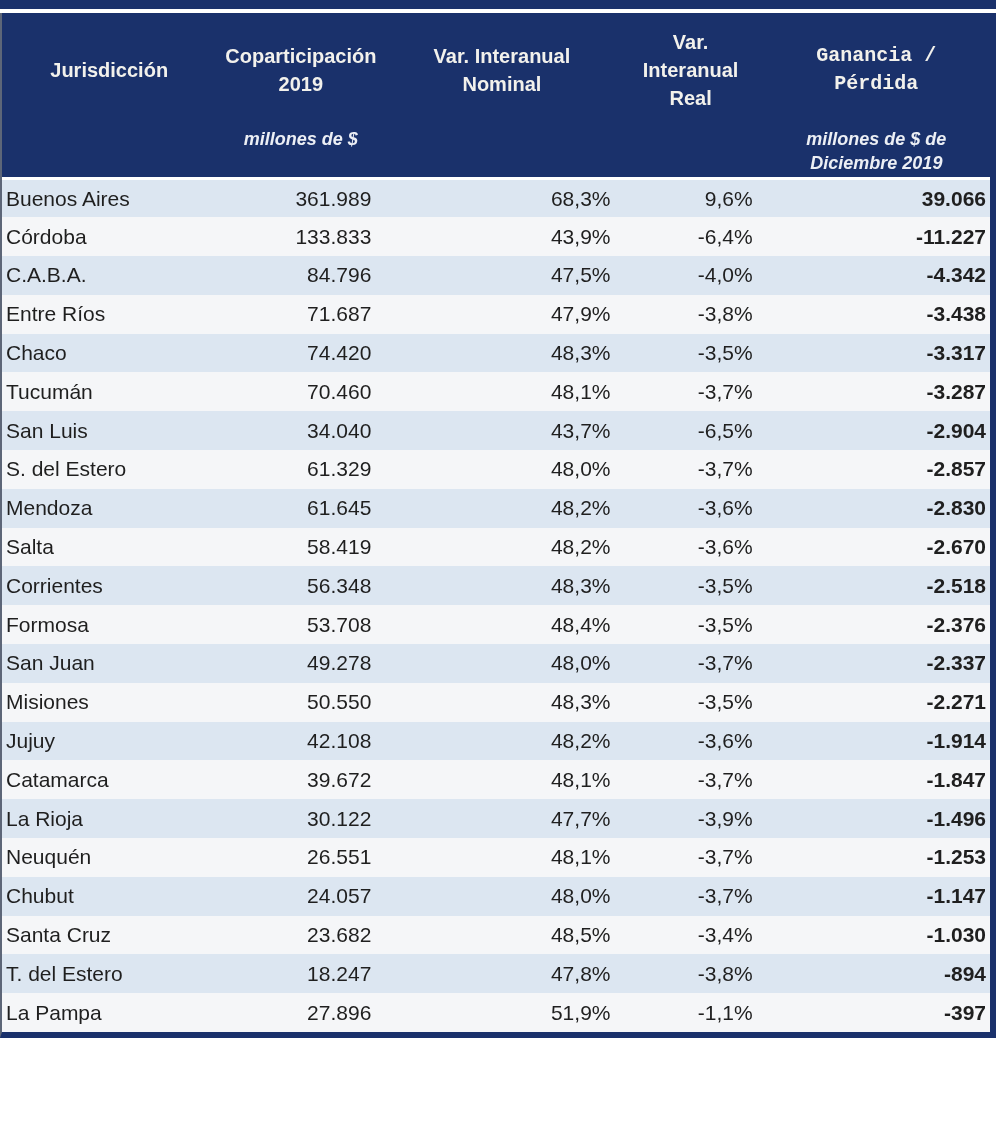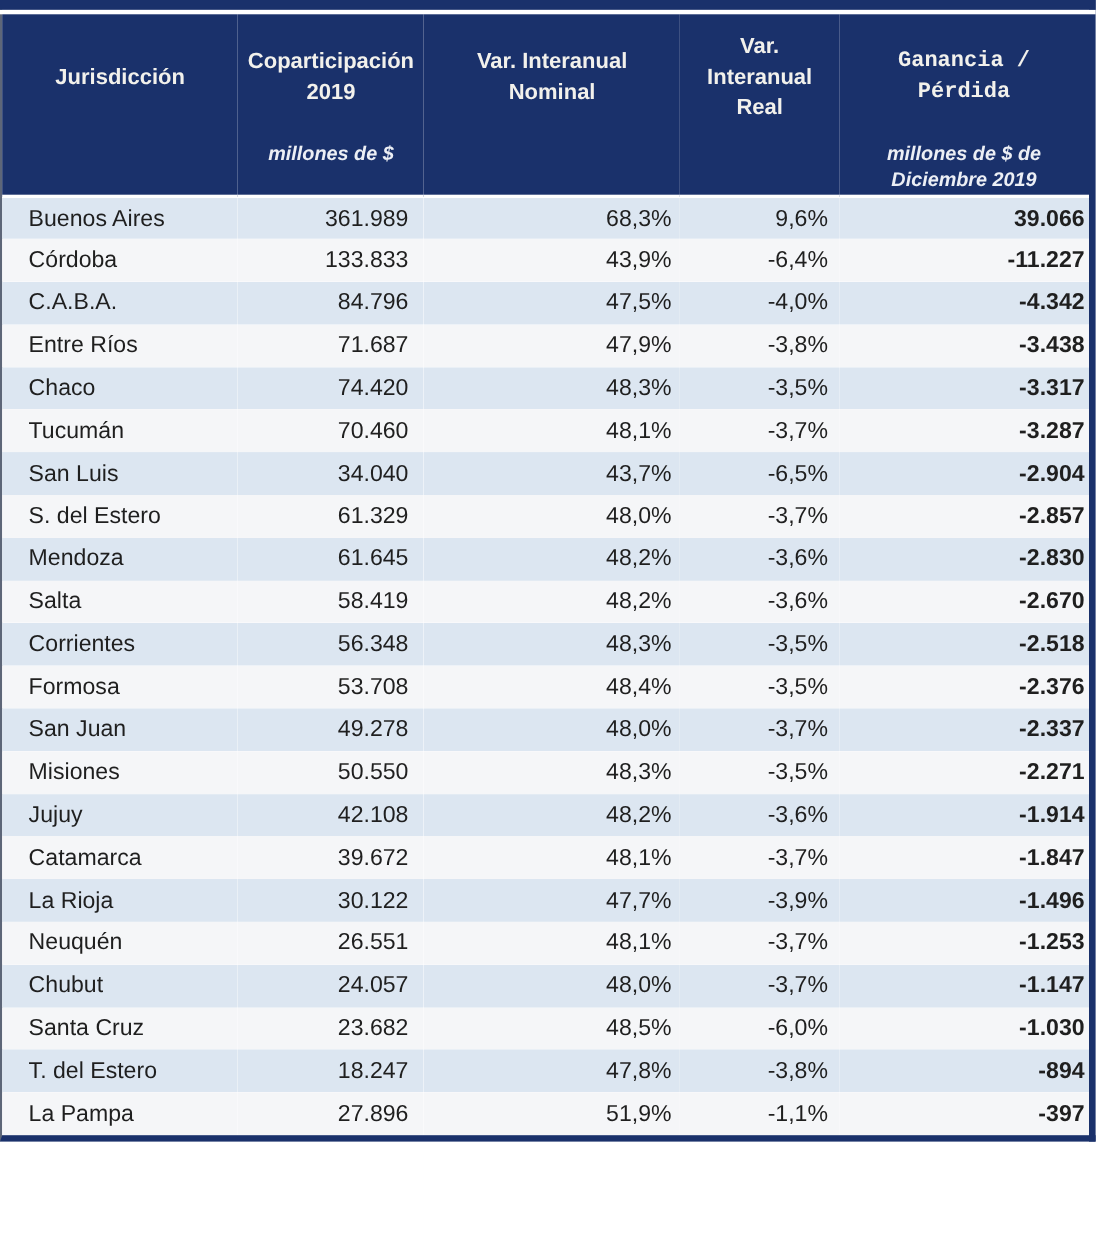--- a/index.html
+++ b/index.html
@@ -83,21 +83,21 @@
     font-size: 21px;
     color: #1f1f1f;
     padding: 0;
     white-space: nowrap;
     overflow: hidden;
   }
   tbody tr:nth-child(odd)  td { background: #dce6f1; }
   tbody tr:nth-child(even) td { background: #f5f6f8; }
   tbody tr:first-child td { border-top: 3px solid #ffffff; }
 
-  td.name { text-align: left;  padding-left: 24px; }
+  td.name { text-align: left;  padding-left: 4px; }
   td.num  { text-align: right; }
   td.copart   { padding-right: 14px; }
   td.nominal  { padding-right: 8px;  }
   td.real     { padding-right: 10px; }
   td.result   { padding-right: 4px; font-weight: bold; }
 </style>
 </head>
 <body>
 
 <div class="sheet">
@@ -298,21 +298,21 @@
     <td class="num copart">24.057</td>
     <td class="num nominal">48,0%</td>
     <td class="num real">-3,7%</td>
     <td class="num result">-1.147</td>
   </tr>
 
   <tr>
     <td class="name">Santa Cruz</td>
     <td class="num copart">23.682</td>
     <td class="num nominal">48,5%</td>
-    <td class="num real">-6,0%</td>
+    <td class="num real">-3,4%</td>
     <td class="num result">-1.030</td>
   </tr>
 
   <tr>
     <td class="name">T. del Estero</td>
     <td class="num copart">18.247</td>
     <td class="num nominal">47,8%</td>
     <td class="num real">-3,8%</td>
     <td class="num result">-894</td>
   </tr>

